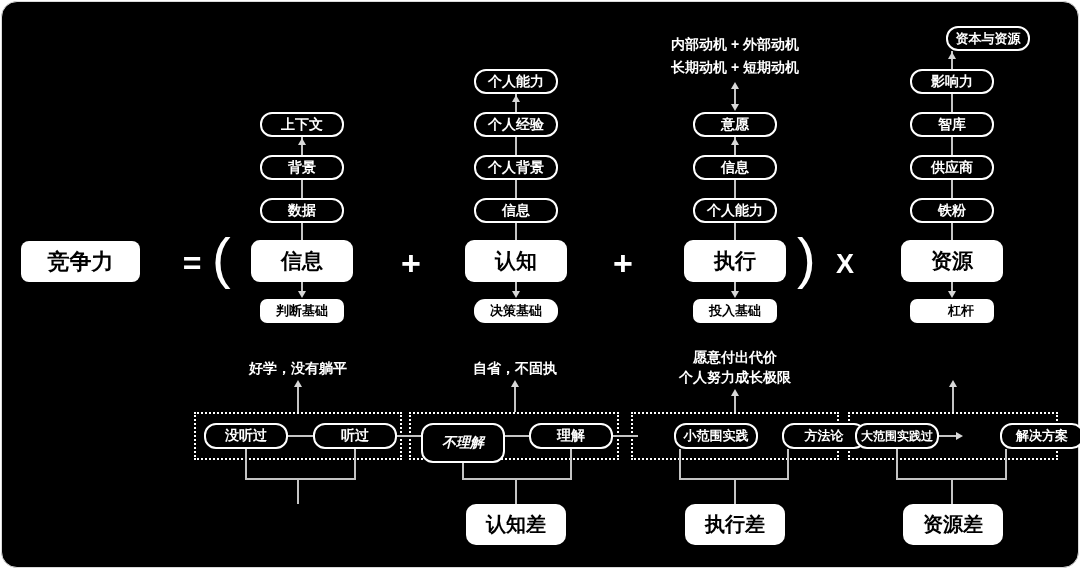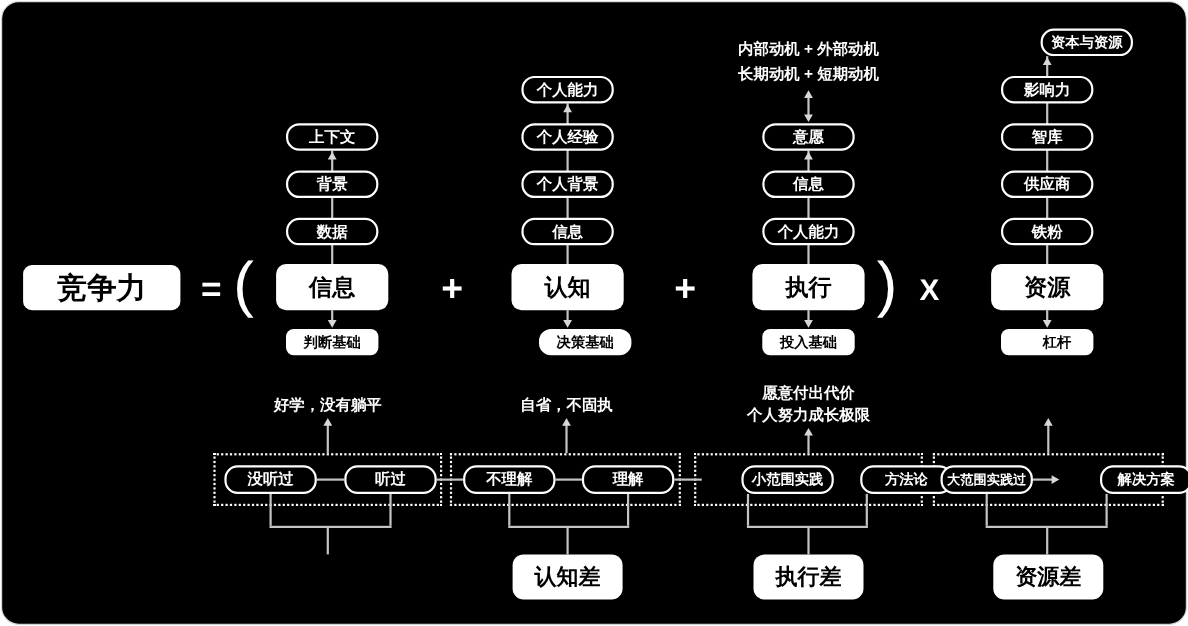--- a/index.html
+++ b/index.html
@@ -15,22 +15,22 @@
   .f13{font-size:13px;margin-left:36px;} .f12{font-size:12px;}
   
   .main-box{width:102px;height:42px;background:#fff;color:#000;border-radius:9px;
     font-size:21px;font-weight:700;display:flex;align-items:center;justify-content:center;z-index:3;}
   
   .base-box{width:84px;height:24px;background:#fff;color:#000;border-radius:7px;
     font-size:13px;font-weight:700;display:flex;align-items:center;justify-content:center;z-index:3;}
   
   .gap-box{width:100px;height:41px;background:#fff;color:#000;border-radius:10px;
     font-size:20px;font-weight:700;display:flex;align-items:center;justify-content:center;z-index:3;}
-  .result-box{width:143px;height:41px;background:#fff;color:#000;border-radius:8px;
-    font-size:27px;font-weight:700;display:flex;align-items:center;justify-content:center;z-index:3;}
+  .result-box{width:119px;height:41px;background:#fff;color:#000;border-radius:8px;
+    font-size:22px;font-weight:700;display:flex;align-items:center;justify-content:center;z-index:3;}
   .vline{width:2px;background:#c4c4c4;z-index:1;}
   .hline{height:2px;background:#c4c4c4;z-index:1;}
   .dashed{border:2px dotted #fff;z-index:0;background:transparent;}
   .note{color:#fff;font-size:14px;font-weight:700;text-align:center;white-space:nowrap;z-index:2;}
   .op{color:#fff;font-weight:700;z-index:2;text-align:center;}
   .paren{color:#fff;font-size:56px;font-weight:400;line-height:52px;z-index:2;}
   .arr-up{width:0;height:0;border-left:4px solid transparent;border-right:4px solid transparent;
     border-bottom:7px solid #d8d8d8;z-index:2;}
   .arr-down{width:0;height:0;border-left:4px solid transparent;border-right:4px solid transparent;
     border-top:7px solid #d8d8d8;z-index:2;}
@@ -63,21 +63,21 @@
 
     <div class="abs vline" style="left:513px;top:92px;height:146px;"></div>
     <div class="abs arr-up" style="left:510px;top:93px;"></div>
     <div class="abs sbox" style="left:472px;top:67px;">个人能力</div>
     <div class="abs sbox" style="left:472px;top:110px;">个人经验</div>
     <div class="abs sbox" style="left:472px;top:153px;">个人背景</div>
     <div class="abs sbox" style="left:472px;top:196px;">信息</div>
     <div class="abs main-box" style="left:463px;top:238px;">认知</div>
     <div class="abs vline" style="left:513px;top:280px;height:11px;"></div>
     <div class="abs arr-down" style="left:510px;top:289px;"></div>
-    <div class="abs base-box" style="left:488px;top:297px;border-radius:11px;">决策基础</div>
+    <div class="abs base-box" style="left:472px;top:297px;border-radius:11px;">决策基础</div>
 
     <div class="abs note" style="left:633px;top:34px;width:200px;">内部动机 + 外部动机</div>
     <div class="abs note" style="left:633px;top:57px;width:200px;">长期动机 + 短期动机</div>
     <div class="abs arr-up" style="left:729px;top:80px;"></div>
     <div class="abs vline" style="left:732px;top:86px;height:17px;"></div>
     <div class="abs arr-down" style="left:729px;top:102px;"></div>
     <div class="abs vline" style="left:732px;top:135px;height:103px;"></div>
     <div class="abs arr-up" style="left:729px;top:136px;"></div>
     <div class="abs sbox" style="left:691px;top:110px;">意愿</div>
     <div class="abs sbox" style="left:691px;top:153px;">信息</div>
@@ -110,21 +110,21 @@
     <div class="abs vline" style="left:243px;top:447px;height:29px;"></div>
     <div class="abs vline" style="left:352px;top:447px;height:29px;"></div>
     <div class="abs hline" style="left:243px;top:476px;width:111px;"></div>
     <div class="abs vline" style="left:295px;top:478px;height:24px;"></div>
 
     <div class="abs note" style="left:413px;top:358px;width:200px;">自省，不固执</div>
     <div class="abs arr-up" style="left:509px;top:378px;"></div>
     <div class="abs vline" style="left:512px;top:384px;height:26px;"></div>
     <div class="abs dashed" style="left:407px;top:410px;width:210px;height:48px;"></div>
     <div class="abs hline" style="left:503px;top:433px;width:24px;"></div>
-    <div class="abs sbox" style="left:419px;top:421px;height:26px;">不理解</div>
+    <div class="abs sbox" style="left:419px;top:421px;height:40px;font-style:italic;">不理解</div>
     <div class="abs sbox" style="left:527px;top:421px;height:26px;">理解</div>
     <div class="abs hline" style="left:611px;top:433px;width:25px;"></div>
     <div class="abs vline" style="left:460px;top:447px;height:29px;"></div>
     <div class="abs vline" style="left:568px;top:447px;height:29px;"></div>
     <div class="abs hline" style="left:460px;top:476px;width:110px;"></div>
     <div class="abs vline" style="left:513px;top:478px;height:24px;"></div>
     <div class="abs gap-box" style="left:464px;top:502px;text-align:right;">认知差</div>
 
     <div class="abs note" style="left:633px;top:347px;width:200px;">愿意付出代价</div>
     <div class="abs note" style="left:633px;top:367px;width:200px;">个人努力成长极限</div>

